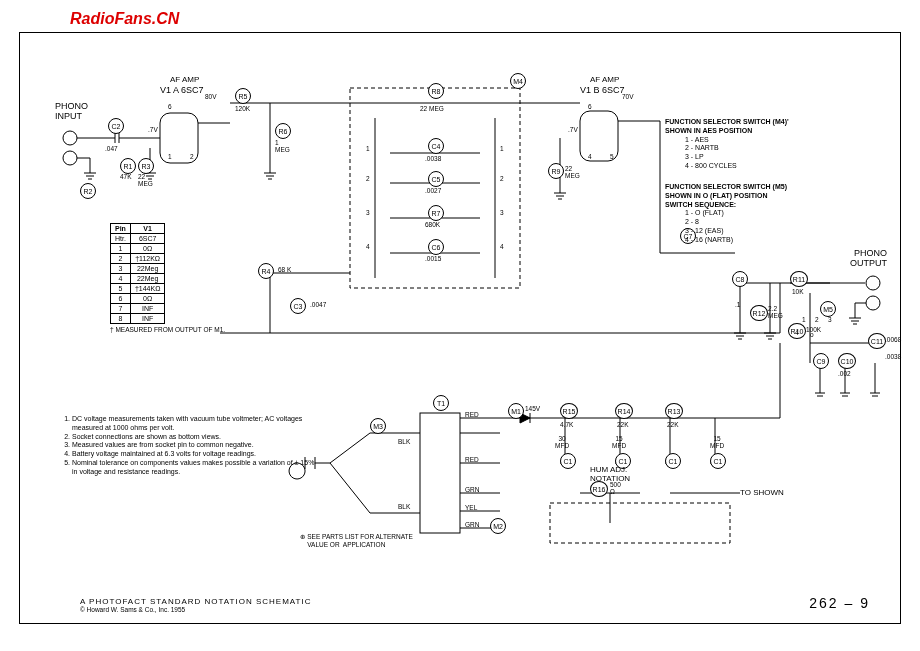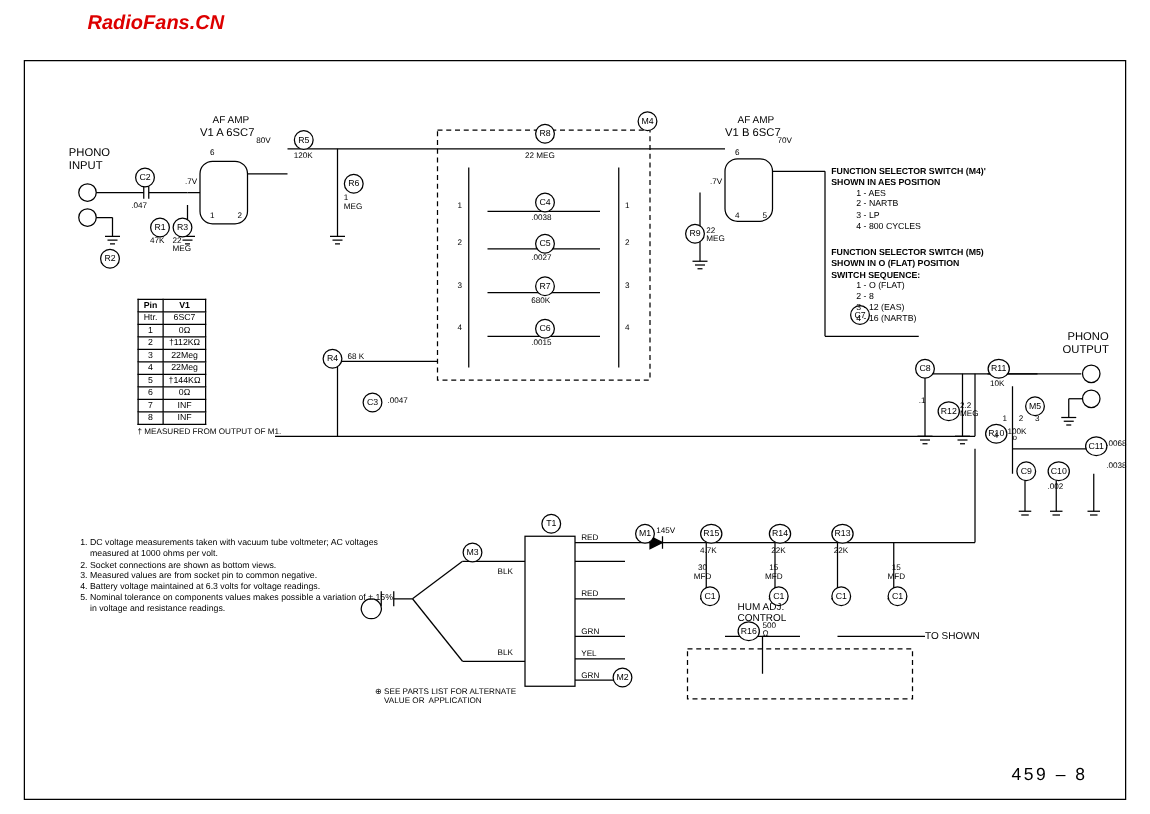--- a/index.html
+++ b/index.html
@@ -9,21 +9,21 @@
     font-family: Arial, sans-serif;
     font-size: 9px;
     color: #000;
   }
   .watermark {
     color: #d00;
     font-style: italic;
     font-weight: bold;
     font-size: 16px;
     margin-left: 60px;
-    margin-bottom: 20px;
+    margin-bottom: 4px;
   }
   .schematic-frame {
     border: 1.5px solid #000;
     width: 880px;
     height: 590px;
     position: relative;
     margin: 0 auto;
   }
   .abs { position: absolute; }
   .label { font-size: 8px; }
@@ -370,21 +370,21 @@
   <div class="abs circle" style="left:540px;top:420px;width:14px;height:14px">C1</div>
   <div class="abs circle" style="left:595px;top:420px;width:14px;height:14px">C1</div>
   <div class="abs circle" style="left:645px;top:420px;width:14px;height:14px">C1</div>
   <div class="abs circle" style="left:690px;top:420px;width:14px;height:14px">C1</div>
 
   <div class="abs circle" style="left:570px;top:448px;width:16px;height:14px">R16</div>
   <div class="abs small" style="left:590px;top:448px;white-space:pre">500
 Ω</div>
 
   <div class="abs label-b" style="left:570px;top:432px;white-space:pre;font-size:8px">HUM ADJ.
-CONTROL</div>
+NOTATION</div>
   <div class="abs label" style="left:720px;top:455px">TO SHOWN</div>
 
   <div class="abs small" style="left:148px;top:70px">6</div>
   <div class="abs small" style="left:148px;top:120px">1</div>
   <div class="abs small" style="left:170px;top:120px">2</div>
   <div class="abs small" style="left:568px;top:70px">6</div>
   <div class="abs small" style="left:568px;top:120px">4</div>
   <div class="abs small" style="left:590px;top:120px">5</div>
 
   <div class="abs" style="left:90px;top:190px">
@@ -459,15 +459,19 @@
       <li>Socket connections are shown as bottom views.</li>
       <li>Measured values are from socket pin to common negative.</li>
       <li>Battery voltage maintained at 6.3 volts for voltage readings.</li>
       <li>Nominal tolerance on components values makes possible a variation of ± 15% in voltage and resistance readings.</li>
     </ol>
   </div>
 
   <div class="abs small" style="left:280px;top:500px;white-space:pre">⊕ SEE PARTS LIST FOR ALTERNATE
     VALUE OR  APPLICATION</div>
 
-  <div class="abs sheet-no" style="right:30px;bottom:12px">459 – 8</div>
+  <div class="abs" style="left:60px;bottom:10px">
+    <div class="footer-text">A  PHOTOFACT  STANDARD  NOTATION  SCHEMATIC</div>
+    <div class="small">© Howard  W. Sams &amp; Co., Inc.  1955</div>
+  </div>
+  <div class="abs sheet-no" style="right:30px;bottom:12px">262 – 9</div>
 
 </div>
 
 </body></html>

